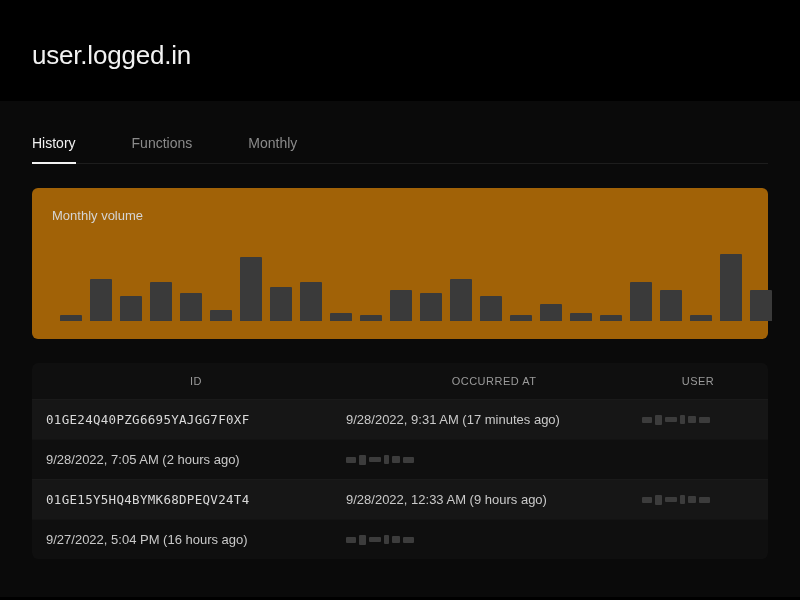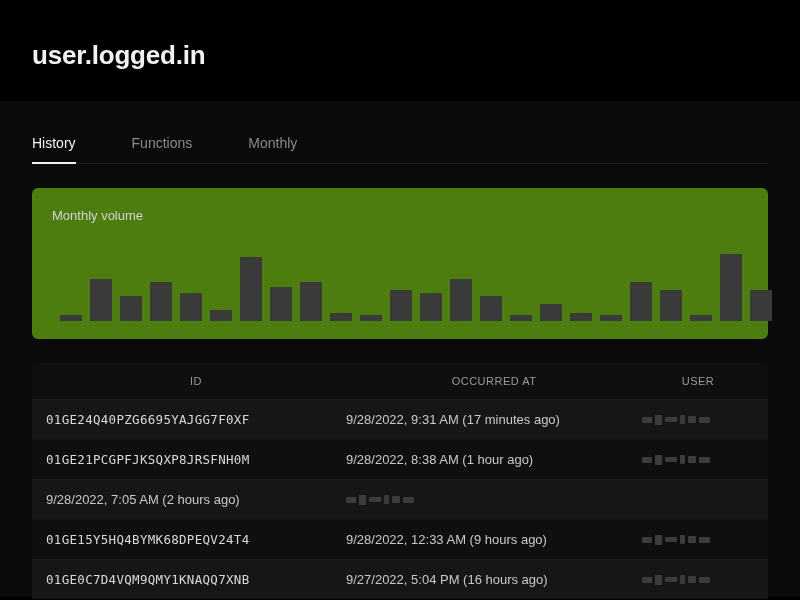--- a/index.html
+++ b/index.html
@@ -9,21 +9,21 @@
     color: #e6e6e6;
     font-family: -apple-system, BlinkMacSystemFont, "Segoe UI", Helvetica, Arial, sans-serif;
     overflow: hidden;
   }
   .header {
     background: #000;
     padding: 40px 32px 30px 32px;
   }
   .page-title {
     font-size: 26px;
-    font-weight: 700;
+    font-weight: 400;
     letter-spacing: -0.2px;
     color: #f2f2f2;
   }
   .body {
     background: #0a0a0a;
     padding: 34px 32px 0 32px;
     height: calc(600px - 104px);
   }
   .tabs {
     display: flex;
@@ -42,21 +42,21 @@
   }
   .tab.active::after {
     content: "";
     position: absolute;
     left: 0; right: 0; bottom: -1px;
     height: 2px;
     background: #f2f2f2;
   }
   .panel {
     margin-top: 24px;
-    background: #4d7c0f;
+    background: #a16207;
     border-radius: 6px;
     padding: 20px 20px 18px 20px;
   }
   .panel-title {
     font-size: 13px;
     color: #d5d5d5;
     margin-bottom: 28px;
   }
   .chart {
     display: flex;
@@ -175,32 +175,20 @@
           <div class="redact">
             <span style="width: 10px; height: 6px;"></span>
             <span style="width: 7px; height: 10px;"></span>
             <span style="width: 12px; height: 5px;"></span>
             <span style="width: 5px; height: 9px;"></span>
             <span style="width: 8px; height: 7px;"></span>
             <span style="width: 11px; height: 6px;"></span>
           </div>
         </div>
         <div class="trow">
-          <div class="mono">01GE21PCGPFJKSQXP8JRSFNH0M</div>
-          <div class="occ">9/28/2022, 8:38 AM (1 hour ago)</div>
-          <div class="redact">
-            <span style="width: 10px; height: 6px;"></span>
-            <span style="width: 7px; height: 10px;"></span>
-            <span style="width: 12px; height: 5px;"></span>
-            <span style="width: 5px; height: 9px;"></span>
-            <span style="width: 8px; height: 7px;"></span>
-            <span style="width: 11px; height: 6px;"></span>
-          </div>
-        </div>
-        <div class="trow">
           <div class="occ">9/28/2022, 7:05 AM (2 hours ago)</div>
           <div class="redact">
             <span style="width: 10px; height: 6px;"></span>
             <span style="width: 7px; height: 10px;"></span>
             <span style="width: 12px; height: 5px;"></span>
             <span style="width: 5px; height: 9px;"></span>
             <span style="width: 8px; height: 7px;"></span>
             <span style="width: 11px; height: 6px;"></span>
           </div>
         </div>
@@ -210,21 +198,20 @@
           <div class="redact">
             <span style="width: 10px; height: 6px;"></span>
             <span style="width: 7px; height: 10px;"></span>
             <span style="width: 12px; height: 5px;"></span>
             <span style="width: 5px; height: 9px;"></span>
             <span style="width: 8px; height: 7px;"></span>
             <span style="width: 11px; height: 6px;"></span>
           </div>
         </div>
         <div class="trow">
-          <div class="mono">01GE0C7D4VQM9QMY1KNAQQ7XNB</div>
           <div class="occ">9/27/2022, 5:04 PM (16 hours ago)</div>
           <div class="redact">
             <span style="width: 10px; height: 6px;"></span>
             <span style="width: 7px; height: 10px;"></span>
             <span style="width: 12px; height: 5px;"></span>
             <span style="width: 5px; height: 9px;"></span>
             <span style="width: 8px; height: 7px;"></span>
             <span style="width: 11px; height: 6px;"></span>
           </div>
         </div>

